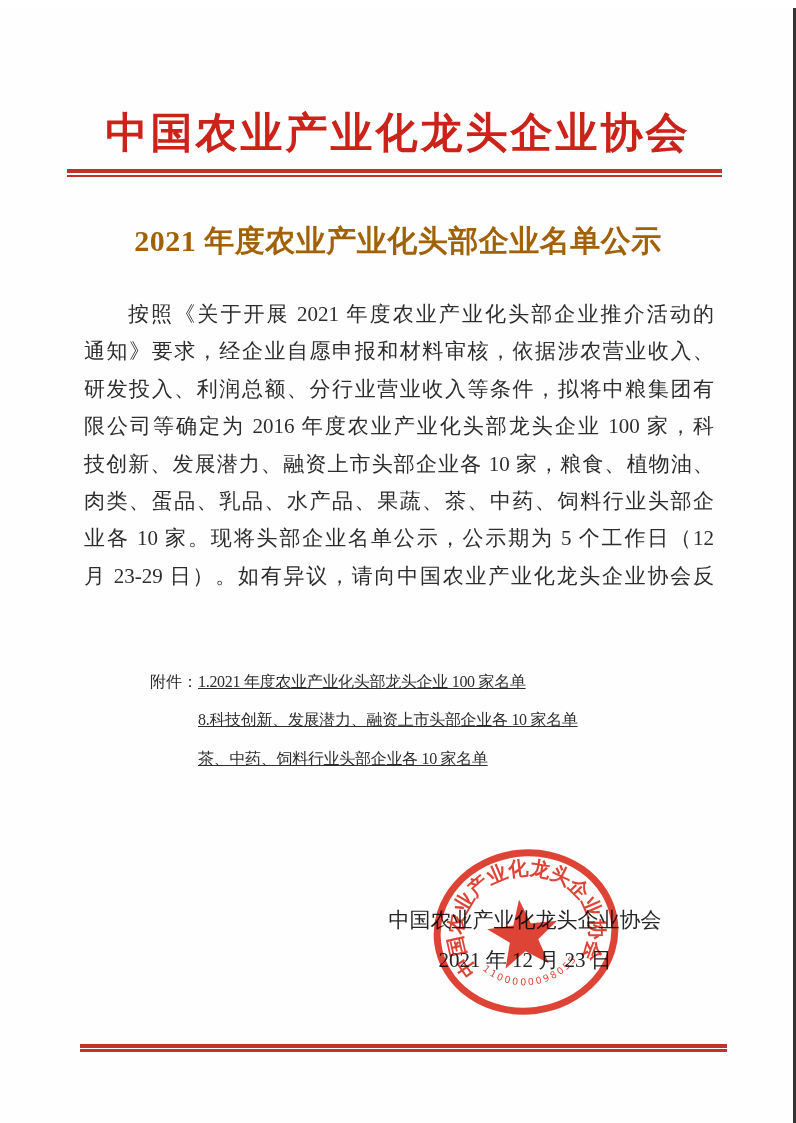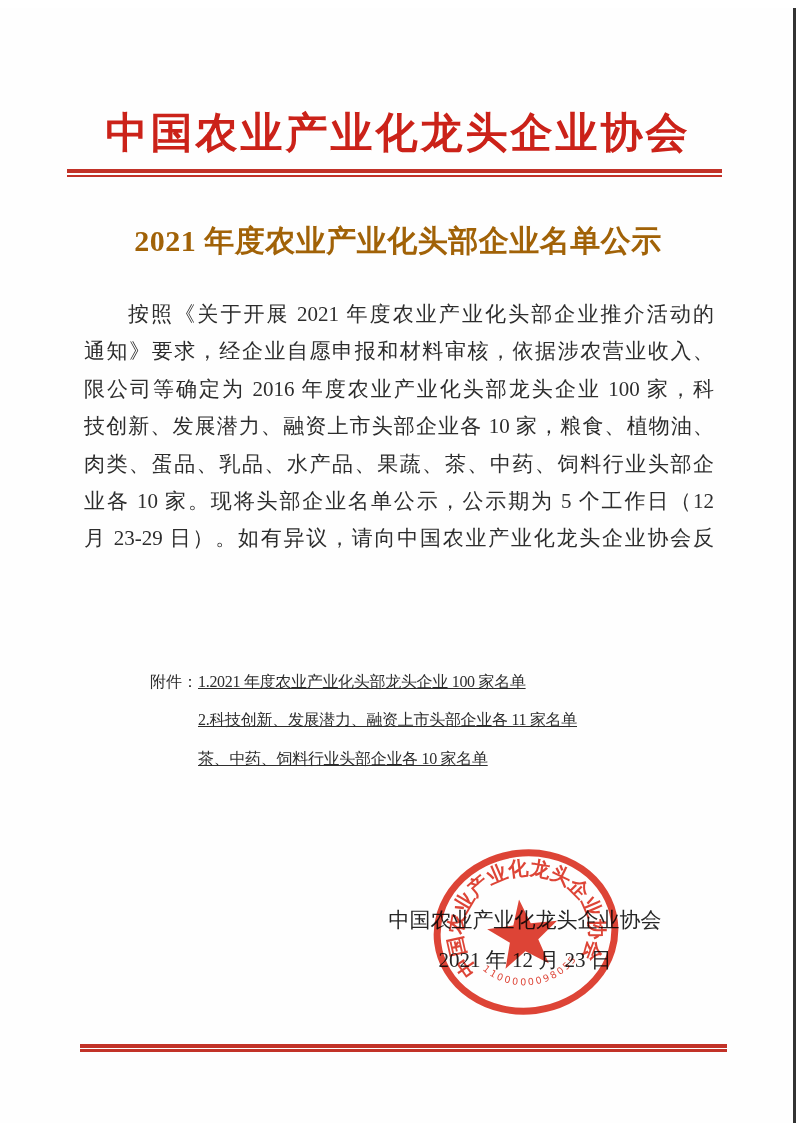--- a/index.html
+++ b/index.html
@@ -86,32 +86,33 @@
   <div class="divider top">
     <div class="l1"></div>
     <div class="l2"></div>
   </div>
 
   <div class="doc-title">2021 年度农业产业化头部企业名单公示</div>
 
   <div class="body-text">
     <div class="line j indent">按照《关于开展 2021 年度农业产业化头部企业推介活动的</div>
     <div class="line j">通知》要求，经企业自愿申报和材料审核，依据涉农营业收入、</div>
+    <div class="line j">研发投入、利润总额、分行业营业收入等条件，拟将中粮集团有</div>
     <div class="line j">限公司等确定为 2016 年度农业产业化头部龙头企业 100 家，科</div>
     <div class="line j">技创新、发展潜力、融资上市头部企业各 10 家，粮食、植物油、</div>
     <div class="line j">肉类、蛋品、乳品、水产品、果蔬、茶、中药、饲料行业头部企</div>
     <div class="line j">业各 10 家。现将头部企业名单公示，公示期为 5 个工作日（12</div>
     <div class="line j">月 23-29 日）。如有异议，请向中国农业产业化龙头企业协会反</div>
   </div>
 
   <div class="attachment">
     <span class="att-label">附件：</span>
     <div class="att-items">
       <div>1.2021 年度农业产业化头部龙头企业 100 家名单</div>
-      <div>2.科技创新、发展潜力、融资上市头部企业各 11 家名单</div>
+      <div>8.科技创新、发展潜力、融资上市头部企业各 10 家名单</div>
       <div>茶、中药、饲料行业头部企业各 10 家名单</div>
     </div>
   </div>
 
   <div class="signature">
     <div>中国农业产业化龙头企业协会</div>
     <div>2021 年 12 月 23 日</div>
   </div>
 
   <svg class="seal" width="190" height="172" viewBox="0 0 190 172">

